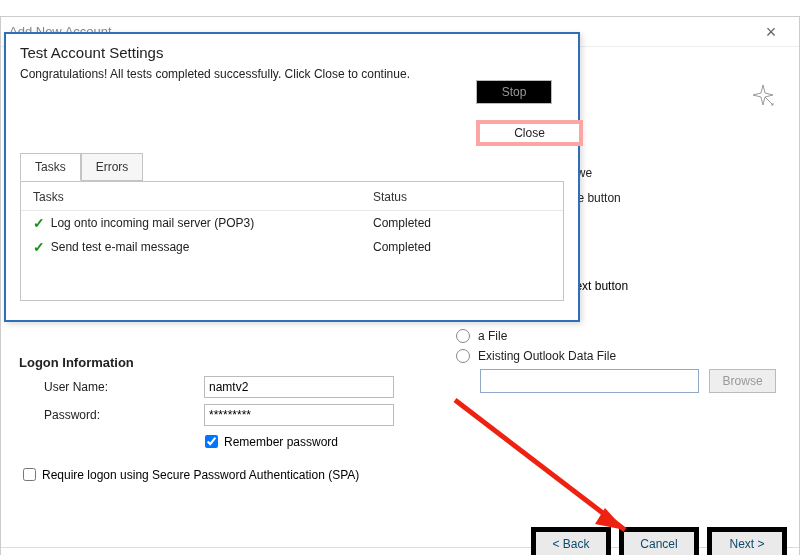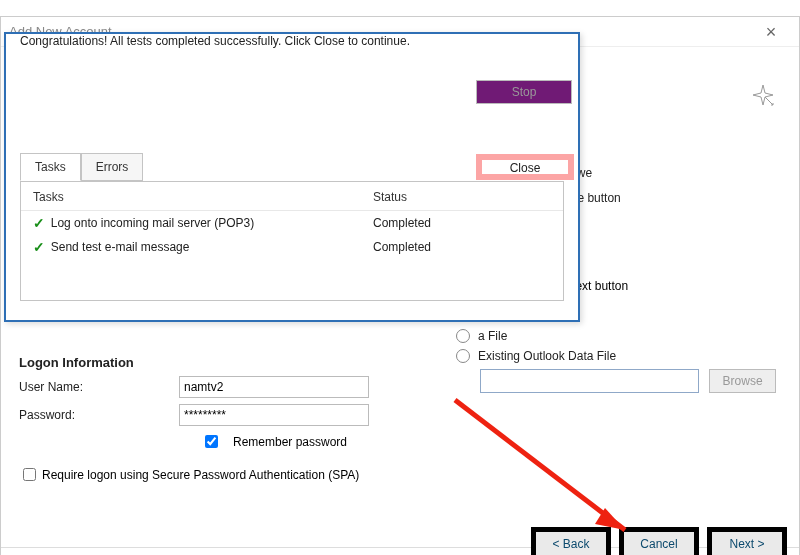--- a/index.html
+++ b/index.html
@@ -6,21 +6,21 @@
   body { margin: 0; background: #fff; width: 800px; height: 555px; overflow: hidden; position: relative; }
   .window { position: absolute; left: 0; top: 16px; width: 800px; height: 555px; border: 1px solid #ccc; background: #fff; }
   .titlebar { height: 30px; display: flex; align-items: center; padding: 0 8px; color: #888; border-bottom: 1px solid #eee; justify-content: space-between; }
   .title-text { font-size: 13px; }
   .win-close { width: 40px; text-align: center; color: #666; font-size: 18px; line-height: 1; }
   .content { position: relative; padding: 10px 18px; height: calc(100% - 30px); }
   .cursor-star { position: absolute; right: 20px; top: 36px; }
 
   .section-heading { font-weight: 600; font-size: 13px; color: #222; margin-top: 8px; }
   .field-row { display: flex; align-items: center; margin: 6px 0; }
-  .field-row label { width: 160px; color: #222; }
+  .field-row label { width: 160px; color: #222; margin-left: 25px; }
   .field-row input[type="text"], .field-row input[type="password"] { width: 190px; height: 22px; border: 1px solid #bbb; padding: 2px 4px; background: #fff; }
   .check-row { display: flex; align-items: center; margin: 6px 0; }
   .check-row input { margin-right: 6px; }
 
   .right-col { position: absolute; left: 455px; top: 100px; width: 320px; }
   .desc { color: #222; line-height: 1.4; margin-bottom: 8px; }
   .small-btn { width: 38px; height: 22px; border: 1px solid #aaa; background: #eee; text-align: center; line-height: 18px; color: #555; }
   .sub-heading { font-weight: 600; margin: 14px 0 8px 0; }
   .radio-row { display: flex; align-items: center; margin: 6px 0; color: #222; }
   .radio-row .radio-ctl { width: 14px; height: 14px; border: 1px solid #888; border-radius: 50%; margin-right: 8px; background: #fff; }
@@ -30,22 +30,22 @@
   .more-btn { position: absolute; right: 18px; top: 462px; width: 120px; height: 24px; border: 1px solid #aaa; background: #eaeaea; }
   .divider { position: absolute; left: 0; right: 0; top: 500px; border-top: 1px solid #ddd; }
   .bottom-buttons { position: absolute; right: 12px; bottom: 10px; display: flex; gap: 8px; }
   .std-btn { width: 80px; height: 33px; border: 5px solid #000000; background: #eaeaea; color: #0c4a6e; }
 
   
   .test-dlg { position: absolute; left: 4px; top: 32px; width: 576px; height: 290px; border: 2px solid #2e6fb5; background: #fff; box-shadow: 2px 2px 6px rgba(0,0,0,0.15); z-index: 10; }
   .test-title { font-size: 15px; font-weight: 400; padding: 10px 14px 6px 14px; color: #222; }
   .test-msg { padding: 0 14px 10px 14px; color: #222; }
   .test-btns { position: absolute; right: 16px; top: 46px; width: 86px; }
-  .stop-btn { width: 96px; height: 24px; border: 1px solid #bbb; background: #701a75; color: #999; margin-bottom: 10px; }
-  .close-btn { width: 98px; height: 26px; border: 6px solid #fca5a5; background: #fff; color: #222; margin-top: 40px; }
+  .stop-btn { width: 76px; height: 24px; border: 1px solid #bbb; background: #000000; color: #999; margin-bottom: 16px; }
+  .close-btn { width: 107px; height: 26px; border: 4px solid #fca5a5; background: #fff; color: #222; }
   .tabstrip { position: absolute; left: 14px; top: 118px; display: flex; }
   .tab { padding: 6px 14px; border: 1px solid #c4c4c4; background: #fff; color: #333; position: relative; top: 1px; }
   .tab.active { border-bottom: 1px solid #fff; z-index: 2; }
   .tab.inactive { background: #f6f6f6; }
   .tab-body { position: absolute; left: 14px; top: 147px; right: 14px; height: 120px; border: 1px solid #c4c4c4; background: #fff; }
   .t-head { display: flex; padding: 8px 12px 6px 12px; color: #333; border-bottom: 1px solid #e8e8e8; }
   .t-head .c1 { flex: 0 0 340px; }
   .t-row { display: flex; padding: 4px 12px; color: #222; align-items: center; }
   .t-row .c1 { flex: 0 0 340px; display: flex; align-items: center; gap: 6px; }
   .check-green { color: #1a8f1a; font-weight: bold; font-size: 14px; }
@@ -72,21 +72,21 @@
     <div style="position:absolute; left:18px; top:300px;">
       <div class="section-heading">Logon Information</div>
       <div class="field-row">
         <label>User Name:</label>
         <input type="text" value="namtv2" style="">
       </div>
       <div class="field-row">
         <label>Password:</label>
         <input type="text" value="*********" style="">
       </div>
-      <div class="check-row" style="margin-left:182px;gap:9px;">
+      <div class="check-row" style="margin-left:182px;">
         <input type="checkbox" checked="" style="">
         <span>Remember password</span>
       </div>
       <div class="check-row" style="margin-top:14px;">
         <input type="checkbox" style="">
         <span>Require logon using Secure Password Authentication (SPA)</span>
       </div>
     </div>
 
     <div class="right-col">
@@ -114,20 +114,21 @@
     <div class="divider"></div>
     <div class="bottom-buttons">
       <button class="std-btn">&lt; Back</button>
       <button class="std-btn">Cancel</button>
       <button class="std-btn">Next &gt;</button>
     </div>
   </div>
 </div>
 
 <div class="test-dlg">
+  <div class="test-title">Test Account Settings</div>
   <div class="test-msg">Congratulations! All tests completed successfully. Click Close to continue.</div>
   <div class="test-btns">
     <button class="stop-btn">Stop</button>
     <button class="close-btn">Close</button>
   </div>
   <div class="tabstrip">
     <div class="tab active">Tasks</div>
     <div class="tab inactive">Errors</div>
   </div>
   <div class="tab-body">

